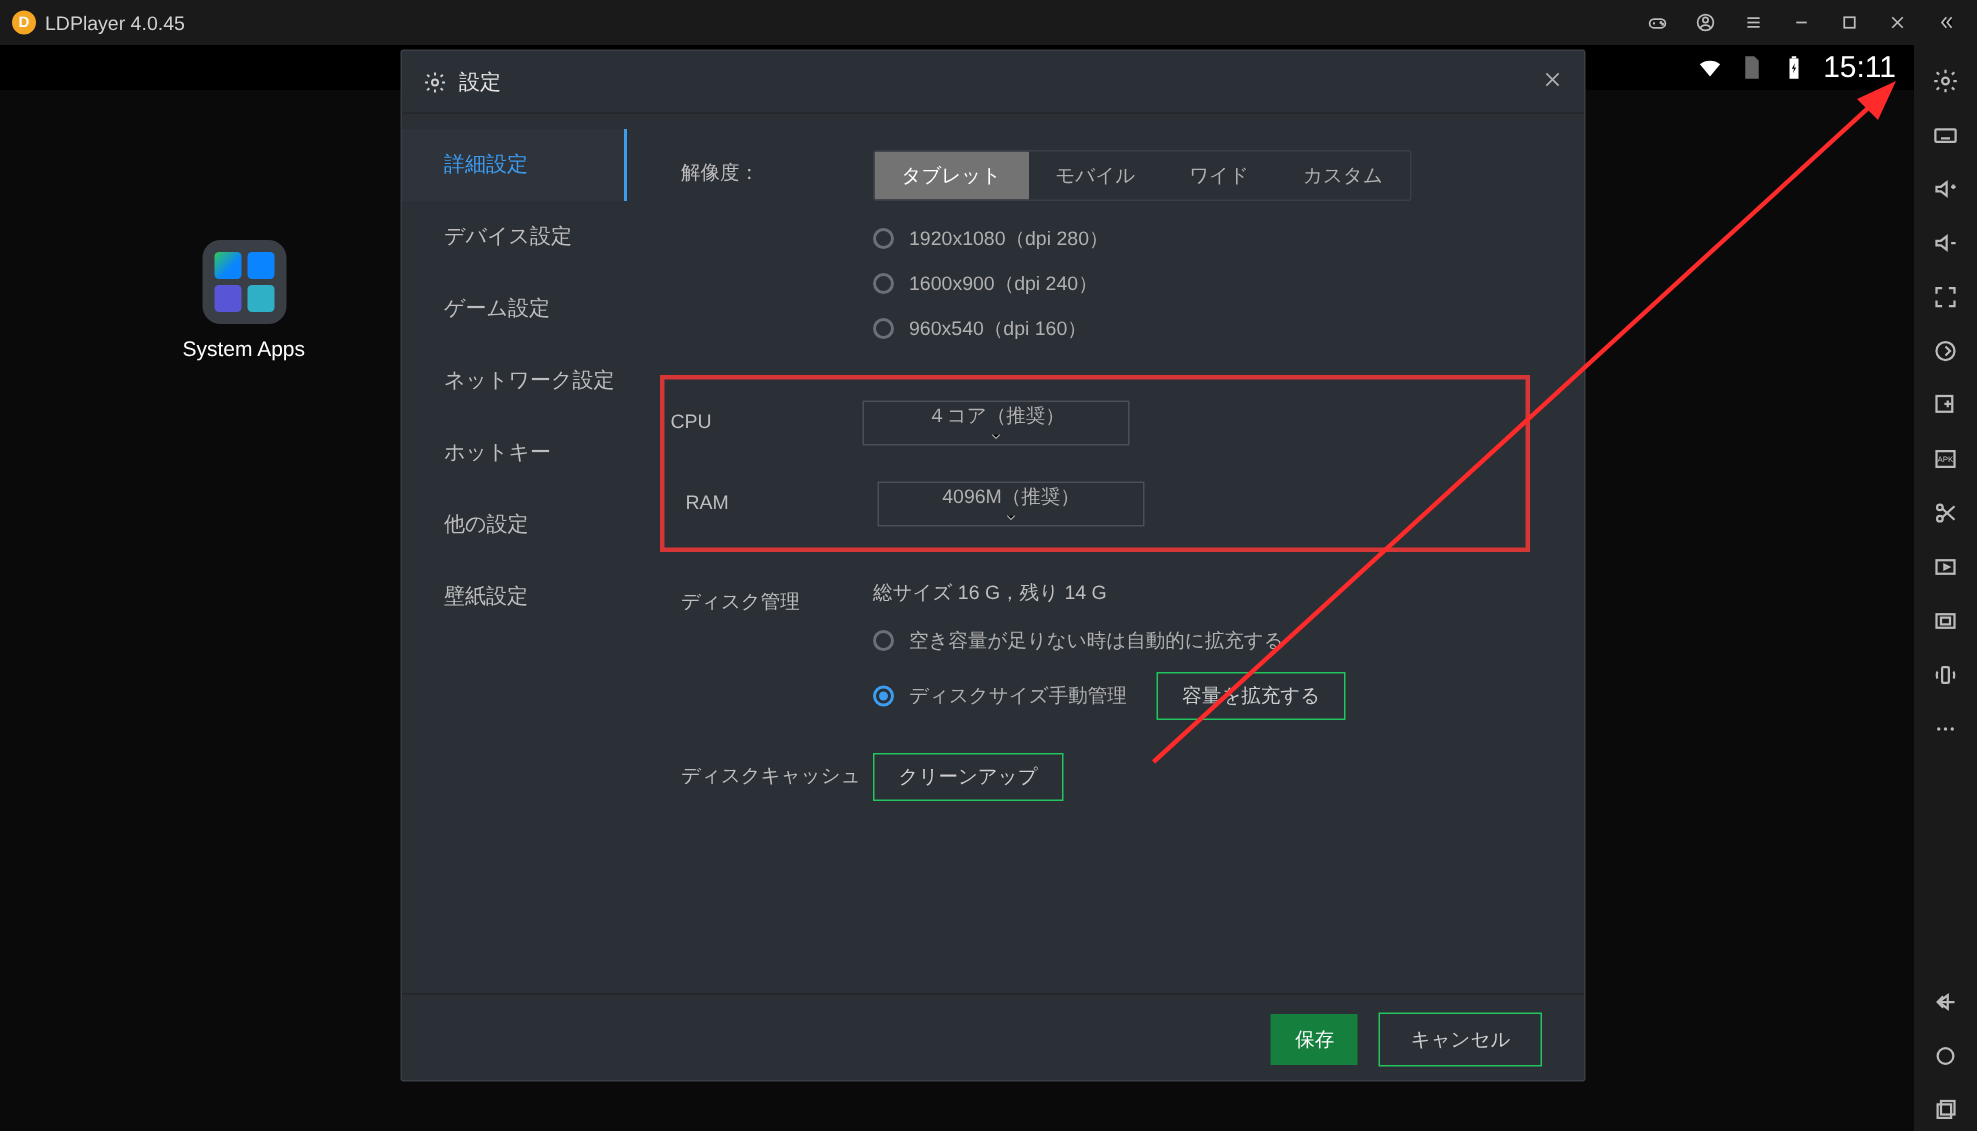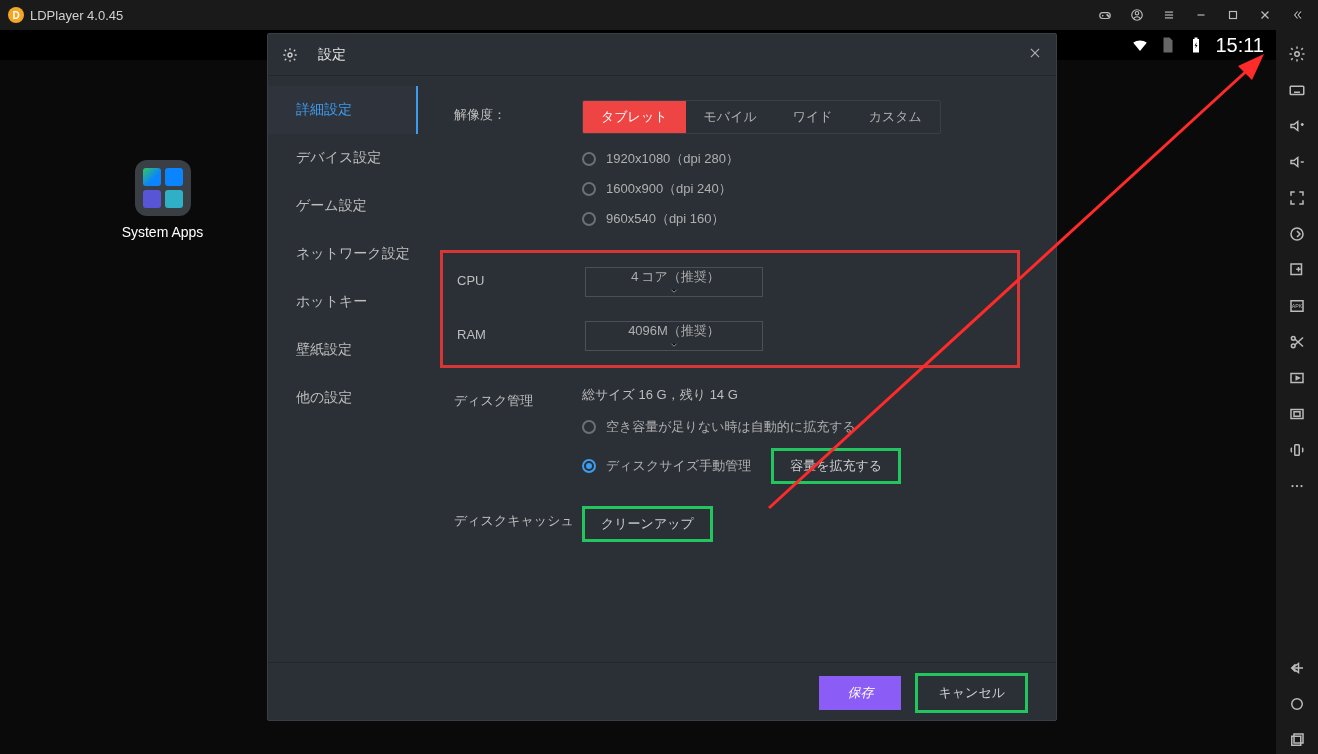--- a/index.html
+++ b/index.html
@@ -50,56 +50,56 @@
     display:grid;grid-template-columns:1fr 1fr;grid-template-rows:1fr 1fr;gap:4px;padding:8px;
   }
   .appicon .iconbox span { border-radius:3px; }
   
   .dialog {
     position:absolute; top:33px; left:267px; width:790px; height:688px;
     background:#2b2f36; border:1px solid #3a3f46; border-radius:2px;
   }
   .dlg-hdr {
     height:42px; display:flex; align-items:center; padding:0 14px;
-    color:#e6e6e6; font-size:14px; gap:20px; border-bottom:1px solid #23262b;
+    color:#e6e6e6; font-size:14px; gap:8px; border-bottom:1px solid #23262b;
   }
   .dlg-hdr .spacer { flex:1; }
   .dlg-hdr .close { cursor:pointer; color:#b0b0b0; }
   .dlg-body { display:flex; height:586px; }
   .dlg-nav {
     width:150px; background:#2b2f36; padding-top:10px;
   }
   .dlg-nav .navitem {
     height:48px; display:flex; align-items:center; padding-left:28px;
     color:#bebebe; font-size:14px; cursor:pointer;
   }
   .dlg-nav .navitem.active { color:#3c9cf0; border-right:2px solid #3c9cf0; background:#2f343c; }
   .dlg-main { flex:1; padding:24px 36px 10px 36px; font-size:13px; color:#bebebe; position:relative; }
   .row { display:flex; align-items:flex-start; margin-bottom:22px; }
   .row .lbl { width:128px; color:#bebebe; padding-top:6px; }
   .row .val { flex:1; }
   .tabbtns { display:flex; border:1px solid #3a3f46; border-radius:2px; overflow:hidden; width:fit-content; }
   .tabbtns .tb { padding:7px 18px; color:#b0b0b0; cursor:pointer; font-size:13px; }
-  .tabbtns .tb.active { background:#ef4444; color:#fff; }
+  .tabbtns .tb.active { background:#737373; color:#fff; }
   .radios { display:flex; flex-direction:column; gap:12px; }
   .radio { display:flex; align-items:center; gap:10px; color:#b0b0b0; cursor:pointer; }
   .rcirc { width:14px;height:14px;border:2px solid #6b6f76;border-radius:50%;display:inline-flex;align-items:center;justify-content:center; }
   .radio.sel .rcirc { border-color:#3c9cf0; }
   .radio.sel .rcirc::after { content:"";width:6px;height:6px;border-radius:50%;background:#3c9cf0; }
   .sel-box {
     width:178px; height:30px; border:1px solid #4b4f56; display:flex; align-items:center;
     padding:0 10px; font-size:13px; color:#b0b0b0; cursor:pointer; justify-content:space-between;flex-direction:column;
   }
   .sel-box svg { width:10px;height:10px; }
   .hlbox { border:3px solid #d63636; padding:14px 16px 14px 0; margin-left:-14px; margin-bottom:18px; }
   .btn {
-    padding:6px 16px; border:3px solid #22c55e; color:#cfcfcf; font-size:13px;
+    padding:6px 16px; border:1px solid #22c55e; color:#cfcfcf; font-size:13px;
     background:transparent; cursor:pointer;
   }
-  .btn.primary { background:#8b5cf6; border:none; color:#fff; padding:8px 28px;font-style:italic; }
+  .btn.primary { background:#15803d; border:none; color:#fff; padding:8px 16px; }
   .dlg-ftr { height:60px; display:flex; justify-content:flex-end; align-items:center; gap:14px; padding-right:28px; border-top:1px solid #23262b; }
   
   .arrow {
     position:absolute; top:48px; right:44px; width:520px; height:470px;
     pointer-events:none; z-index:50;
   }
 </style>
 </head>
 <body>
 
@@ -301,22 +301,22 @@
           <line x1="19" y1="5" x2="5" y2="19"></line>
         </svg></span>
   </div>
   <div class="dlg-body">
     <div class="dlg-nav">
       <div class="navitem active">詳細設定</div>
       <div class="navitem">デバイス設定</div>
       <div class="navitem">ゲーム設定</div>
       <div class="navitem">ネットワーク設定</div>
       <div class="navitem">ホットキー</div>
+      <div class="navitem">他の設定</div>
       <div class="navitem">壁紙設定</div>
-      <div class="navitem">他の設定</div>
     </div>
     <div class="dlg-main">
 
       <div class="row">
         <div class="lbl">解像度：</div>
         <div class="val">
           <div class="tabbtns">
             <div class="tb active">タブレット</div>
             <div class="tb">モバイル</div>
             <div class="tb">ワイド</div>
@@ -333,21 +333,21 @@
               </div>
             <div class="radio">
                 <span class="rcirc"></span>
                 <span>960x540（dpi 160）</span>
               </div>
           </div>
         </div>
       </div>
 
       <div class="hlbox">
-        <div class="row" style="margin-bottom:24px; padding-left:14px;">
+        <div class="row" style="margin-bottom:24px; padding-left:4px;">
           <div class="lbl">CPU</div>
           <div class="val">
             <div class="sel-box">
               <span>４コア（推奨）</span>
               <svg viewBox="0 0 24 24" stroke="currentColor" stroke-width="2">
                   <polyline points="6 9 12 15 18 9"></polyline>
                 </svg>
             </div>
           </div>
         </div>

